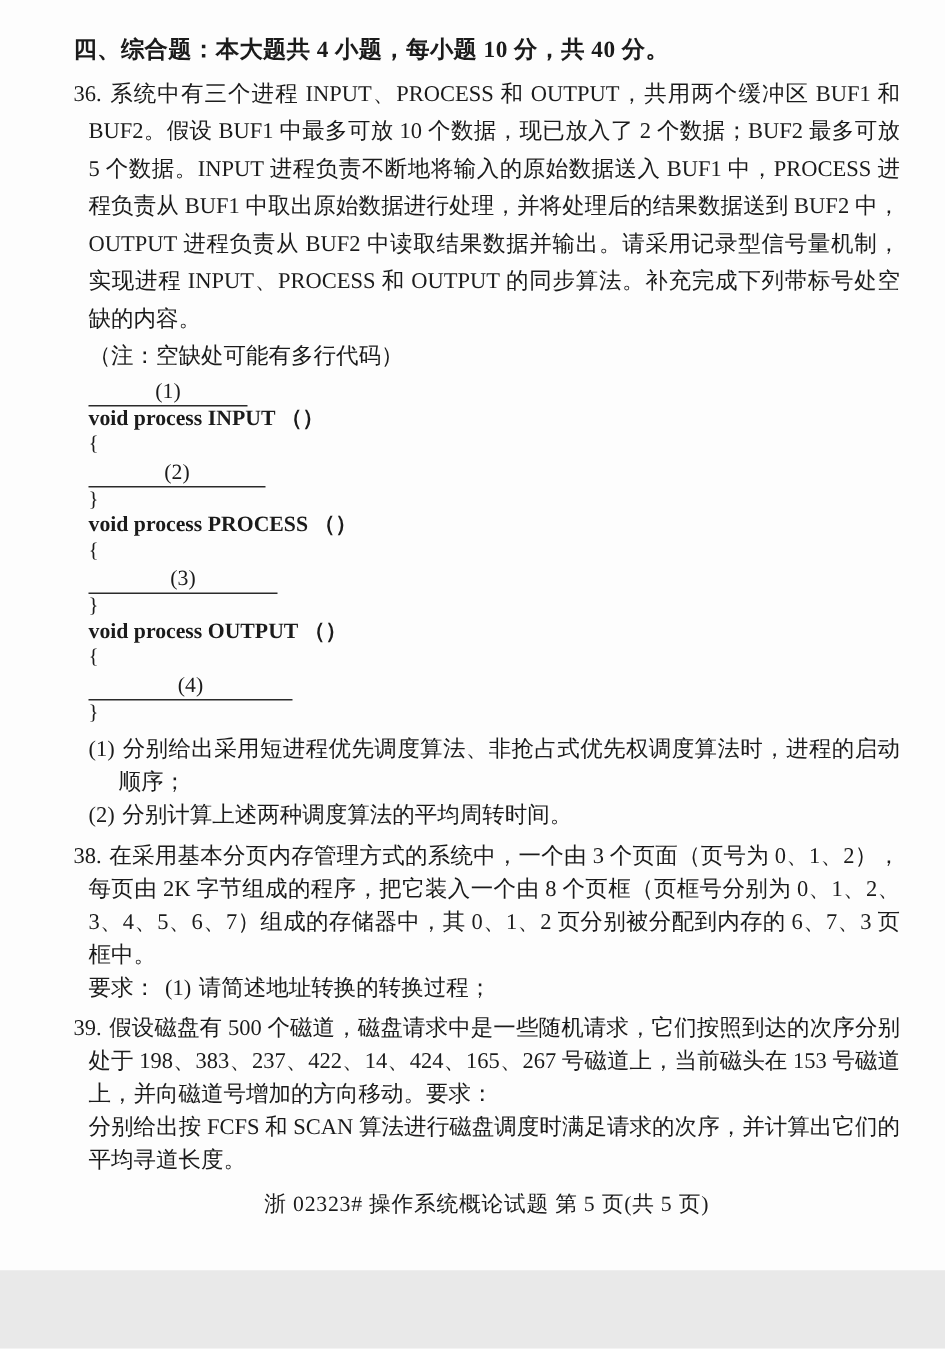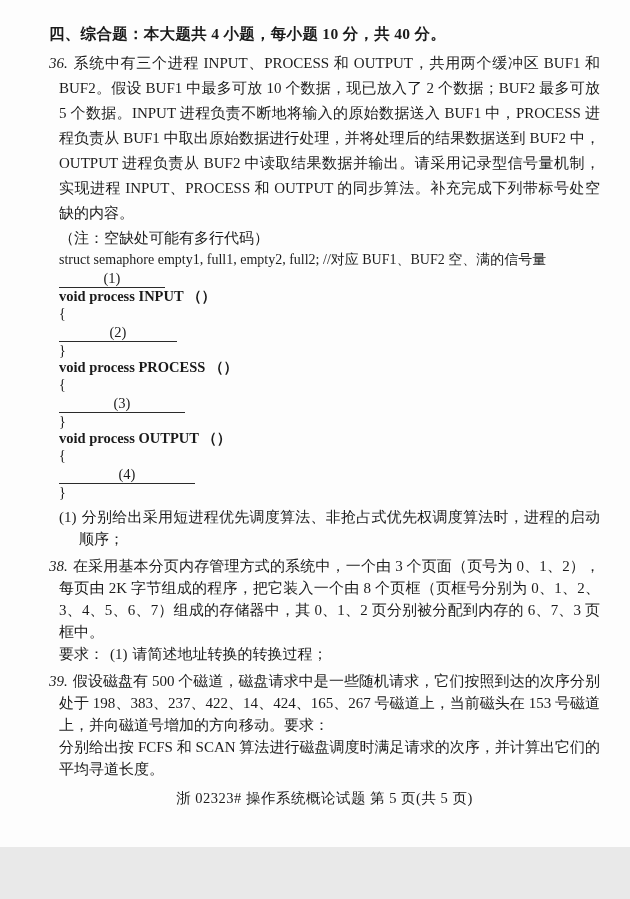--- a/index.html
+++ b/index.html
@@ -23,21 +23,21 @@
     font-weight: 600;
     letter-spacing: 0.3px;
   }
   .question { margin: 5px 0 0 0; padding-left: 10px; }
   .q-para {
     margin: 0;
     line-height: 25px;
     text-align: justify;
   }
   .q-first { text-indent: -10px; }
-  .q-num { padding-right: 5px; font-style: italic; }
+  .q-num { padding-right: 5px; }
   .q37 .q-para, .q38 .q-para, .q39 .q-para { line-height: 22px; }
   .note-line { margin: 0; line-height: 24px; }
   .code-block { margin-top: 1px; }
   .code-line {
     margin: 0;
     line-height: 17px;
     font-size: 14px;
     white-space: nowrap;
   }
   .code-line.bold { font-weight: bold; font-size: 14.5px; }
@@ -79,39 +79,39 @@
 <body>
 
 <div class="page">
 
   <p class="section-header">四、综合题：本大题共 4 小题，每小题 10 分，共 40 分。</p>
 
   <div class="question q36">
     <p class="q-para q-first"><span class="q-num">36.</span><span>系统中有三个进程 INPUT、PROCESS 和 OUTPUT，共用两个缓冲区 BUF1 和 BUF2。假设 BUF1 中最多可放 10 个数据，现已放入了 2 个数据；BUF2 最多可放 5 个数据。INPUT 进程负责不断地将输入的原始数据送入 BUF1 中，PROCESS 进程负责从 BUF1 中取出原始数据进行处理，并将处理后的结果数据送到 BUF2 中，OUTPUT 进程负责从 BUF2 中读取结果数据并输出。请采用记录型信号量机制，实现进程 INPUT、PROCESS 和 OUTPUT 的同步算法。补充完成下列带标号处空缺的内容。</span></p>
     <p class="note-line">（注：空缺处可能有多行代码）</p>
     <div class="code-block" id="code36">
-        <div class="code-line">struct semaphore empty1, full1, empty2, full2; //对应 BUF1、BUF2 空、满的信号量</div>
         <div class="code-line blank-row"><span class="code-blank blank-1">(1)</span></div>
         <div class="code-line bold">void process INPUT （）</div>
         <div class="code-line">{</div>
         <div class="code-line blank-row"><span class="code-blank blank-2">(2)</span></div>
         <div class="code-line">}</div>
         <div class="code-line bold">void process PROCESS （）</div>
         <div class="code-line">{</div>
         <div class="code-line blank-row"><span class="code-blank blank-3">(3)</span></div>
         <div class="code-line">}</div>
         <div class="code-line bold">void process OUTPUT （）</div>
         <div class="code-line">{</div>
         <div class="code-line blank-row"><span class="code-blank blank-4">(4)</span></div>
         <div class="code-line">}</div>
       </div>
   </div>
 
   <div class="question q37">
     <p class="sub-item"><span class="sub-label">(1)</span><span>分别给出采用短进程优先调度算法、非抢占式优先权调度算法时，进程的启动顺序；</span></p>
+    <p class="sub-item"><span class="sub-label">(2)</span><span>分别计算上述两种调度算法的平均周转时间。</span></p>
   </div>
 
   <div class="question q38">
     <p class="q-para q-first"><span class="q-num">38.</span><span>在采用基本分页内存管理方式的系统中，一个由 3 个页面（页号为 0、1、2），每页由 2K 字节组成的程序，把它装入一个由 8 个页框（页框号分别为 0、1、2、3、4、5、6、7）组成的存储器中，其 0、1、2 页分别被分配到内存的 6、7、3 页框中。</span></p>
     <div class="req-row">
       <span class="req-label">要求：</span>
       <div class="req-items">
         <p class="sub-item"><span class="sub-label">(1)</span><span>请简述地址转换的转换过程；</span></p>
       </div>
     </div>

